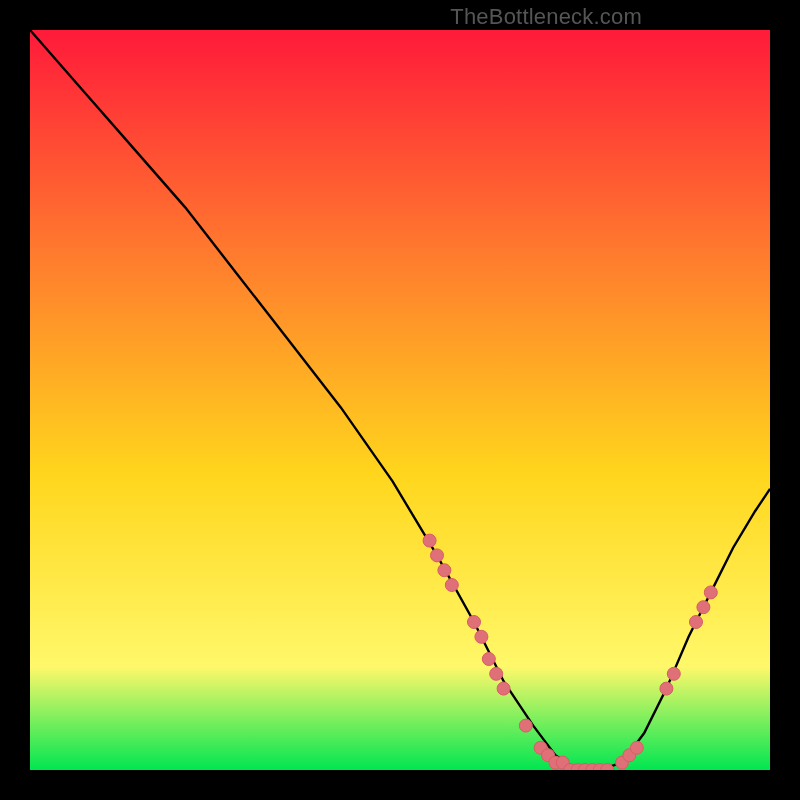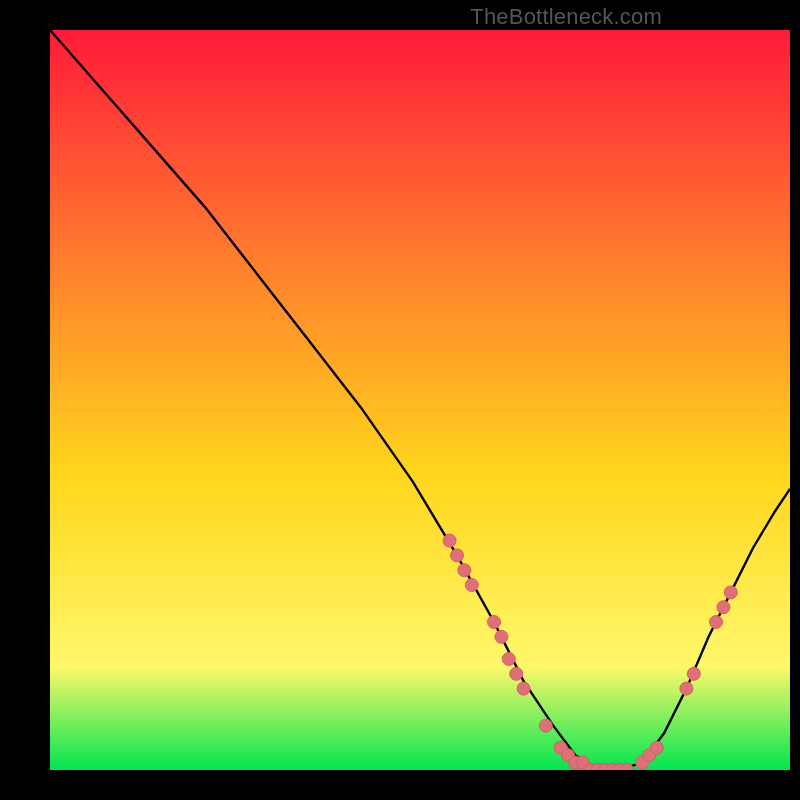--- a/index.html
+++ b/index.html
@@ -8,21 +8,20 @@
     width: 800px;
     height: 800px;
     background: #000000;
     overflow: hidden;
     font-family: Arial, Helvetica, sans-serif;
   }
   .stage {
     position: relative;
     width: 652px;
     height: 800px;
-    margin-left: 20px;
   }
   .plot-frame {
     position: absolute;
     left: 30px;
     top: 30px;
     width: 740px;
     height: 740px;
     box-sizing: border-box;
     overflow: hidden;
   }

